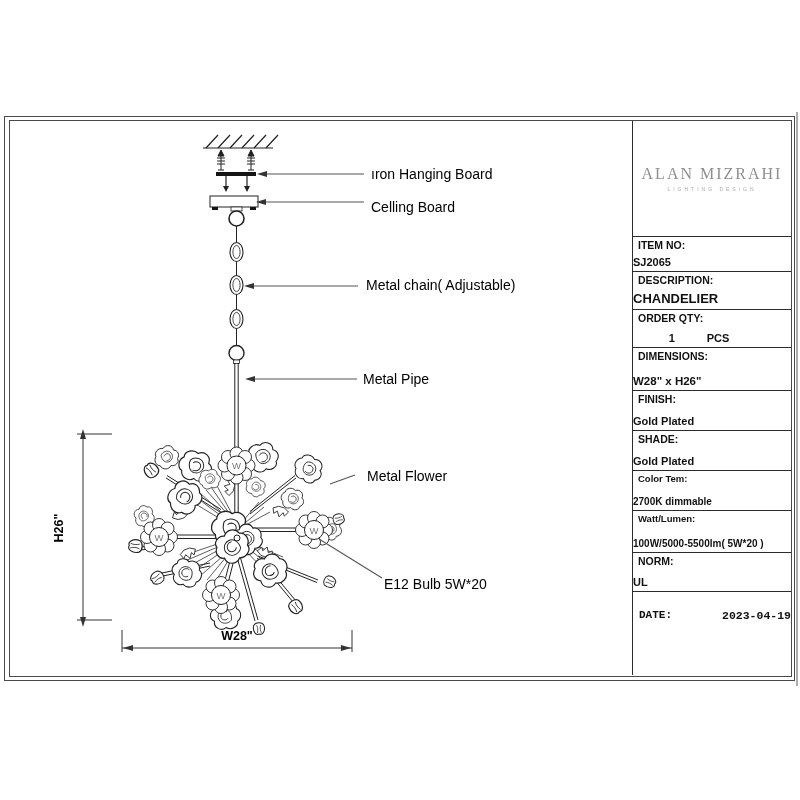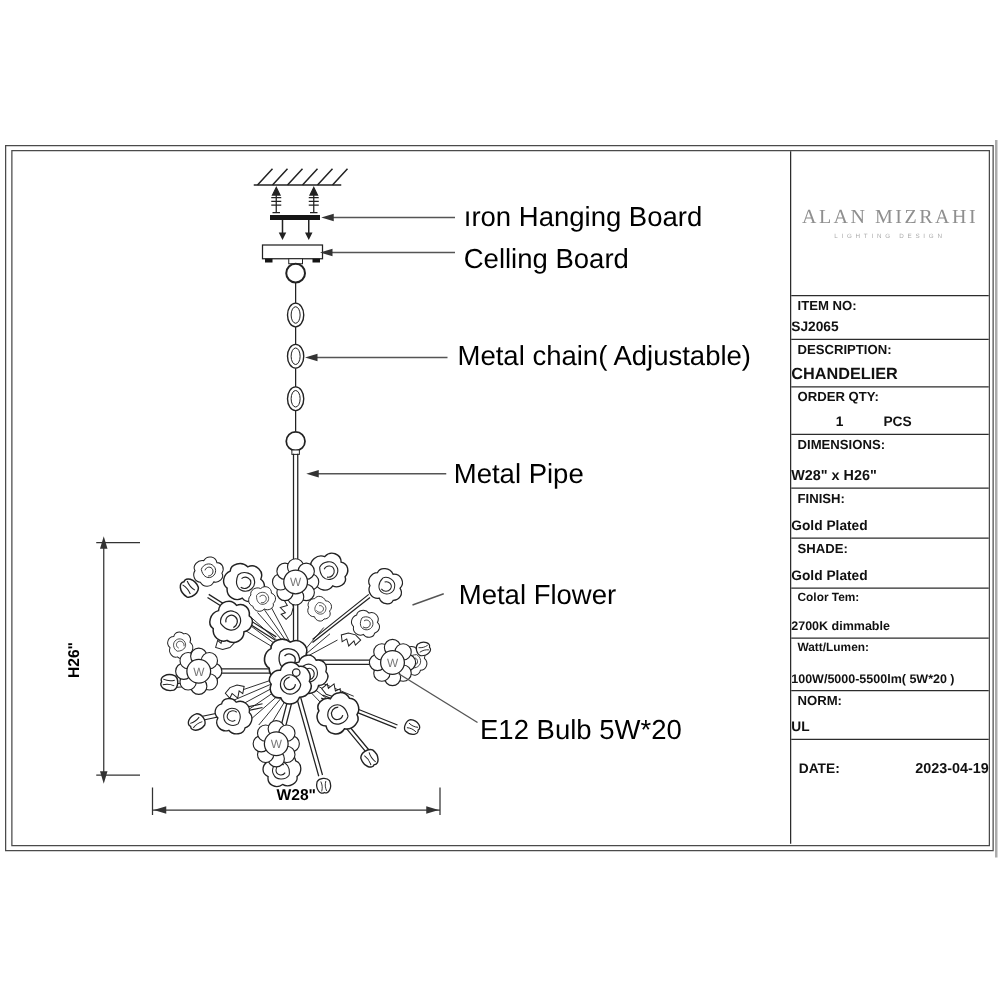--- a/index.html
+++ b/index.html
@@ -8,35 +8,35 @@
   
   .frame-outer{position:absolute;left:4px;top:116px;width:789px;height:563px;border:1px solid #4a4a4a;}
   .frame-inner{position:absolute;left:9px;top:120px;width:781px;height:555px;border:1px solid #4a4a4a;}
   .scan-shadow{position:absolute;left:796px;top:112px;width:2px;height:574px;background:#ababab;}
   
   .spec{position:absolute;left:632px;top:121px;width:159px;height:554px;border-left:1px solid #2c2c2c;box-sizing:border-box;display:flex;flex-direction:column;}
   .logo-box{height:116px;border-bottom:1px solid #2c2c2c;box-sizing:border-box;display:flex;flex-direction:column;align-items:center;justify-content:center;}
   .brand-name{font-family:"Liberation Serif",serif;font-size:16px;letter-spacing:2px;color:#8f8f8f;white-space:nowrap;}
   .brand-tagline{font-family:"Liberation Sans",sans-serif;font-size:5px;letter-spacing:3px;color:#aaa;margin-top:3px;white-space:nowrap;}
   .srow{box-sizing:border-box;border-bottom:1px solid #2c2c2c;display:flex;flex-direction:column;justify-content:space-between;padding:2px 0 3px 0;}
-  .srow:last-child{border-bottom:none;}
+  .srow:last-child{border-bottom:none;font-family:Liberation Mono, monospace;}
   .row-label{font-size:10.5px;font-weight:700;padding-left:5px;white-space:nowrap;}
   .row-value{font-size:11px;font-weight:700;text-align:left;padding-right:14px;white-space:nowrap;}
   .r0{height:35px}.r1{height:38px}.r2{height:38px}.r3{height:43px}.r4{height:36px}
   .r5{height:40px}.r6{height:40px}.r7{height:40px}.r8{height:42px}.r9{height:39px}.r10{height:47px}
   .v-desc{font-size:13px;}
   .v-dim{font-size:11.5px;}
   .sm .row-label{font-size:9.5px;}
   .sm .row-value{font-size:10px;}
   .qty-wrap{display:flex;justify-content:center;gap:32px;padding-right:26px;font-size:11px;font-weight:700;}
   .date-row{flex-direction:row;align-items:center;gap:22px;padding-left:6px;}
   .date-row .row-label{padding-left:0;font-size:11px;}
   .date-row .row-value{padding:0;font-size:11.5px;}
   
-  .dlabel{position:absolute;font-size:22px;font-weight:400;color:#000;white-space:nowrap;line-height:20px;}
+  .dlabel{position:absolute;font-size:14px;font-weight:400;color:#000;white-space:nowrap;line-height:20px;}
   .dim-label{position:absolute;font-size:12.5px;font-weight:700;color:#000;text-align:center;}
   .dim-h{left:29px;top:521px;width:60px;height:14px;transform:rotate(-90deg);}
   .dim-w{left:215px;top:629px;width:44px;}
   svg text{font-family:"Liberation Sans",sans-serif;}
 </style>
 </head>
 <body>
 
 <div class="page">
 

